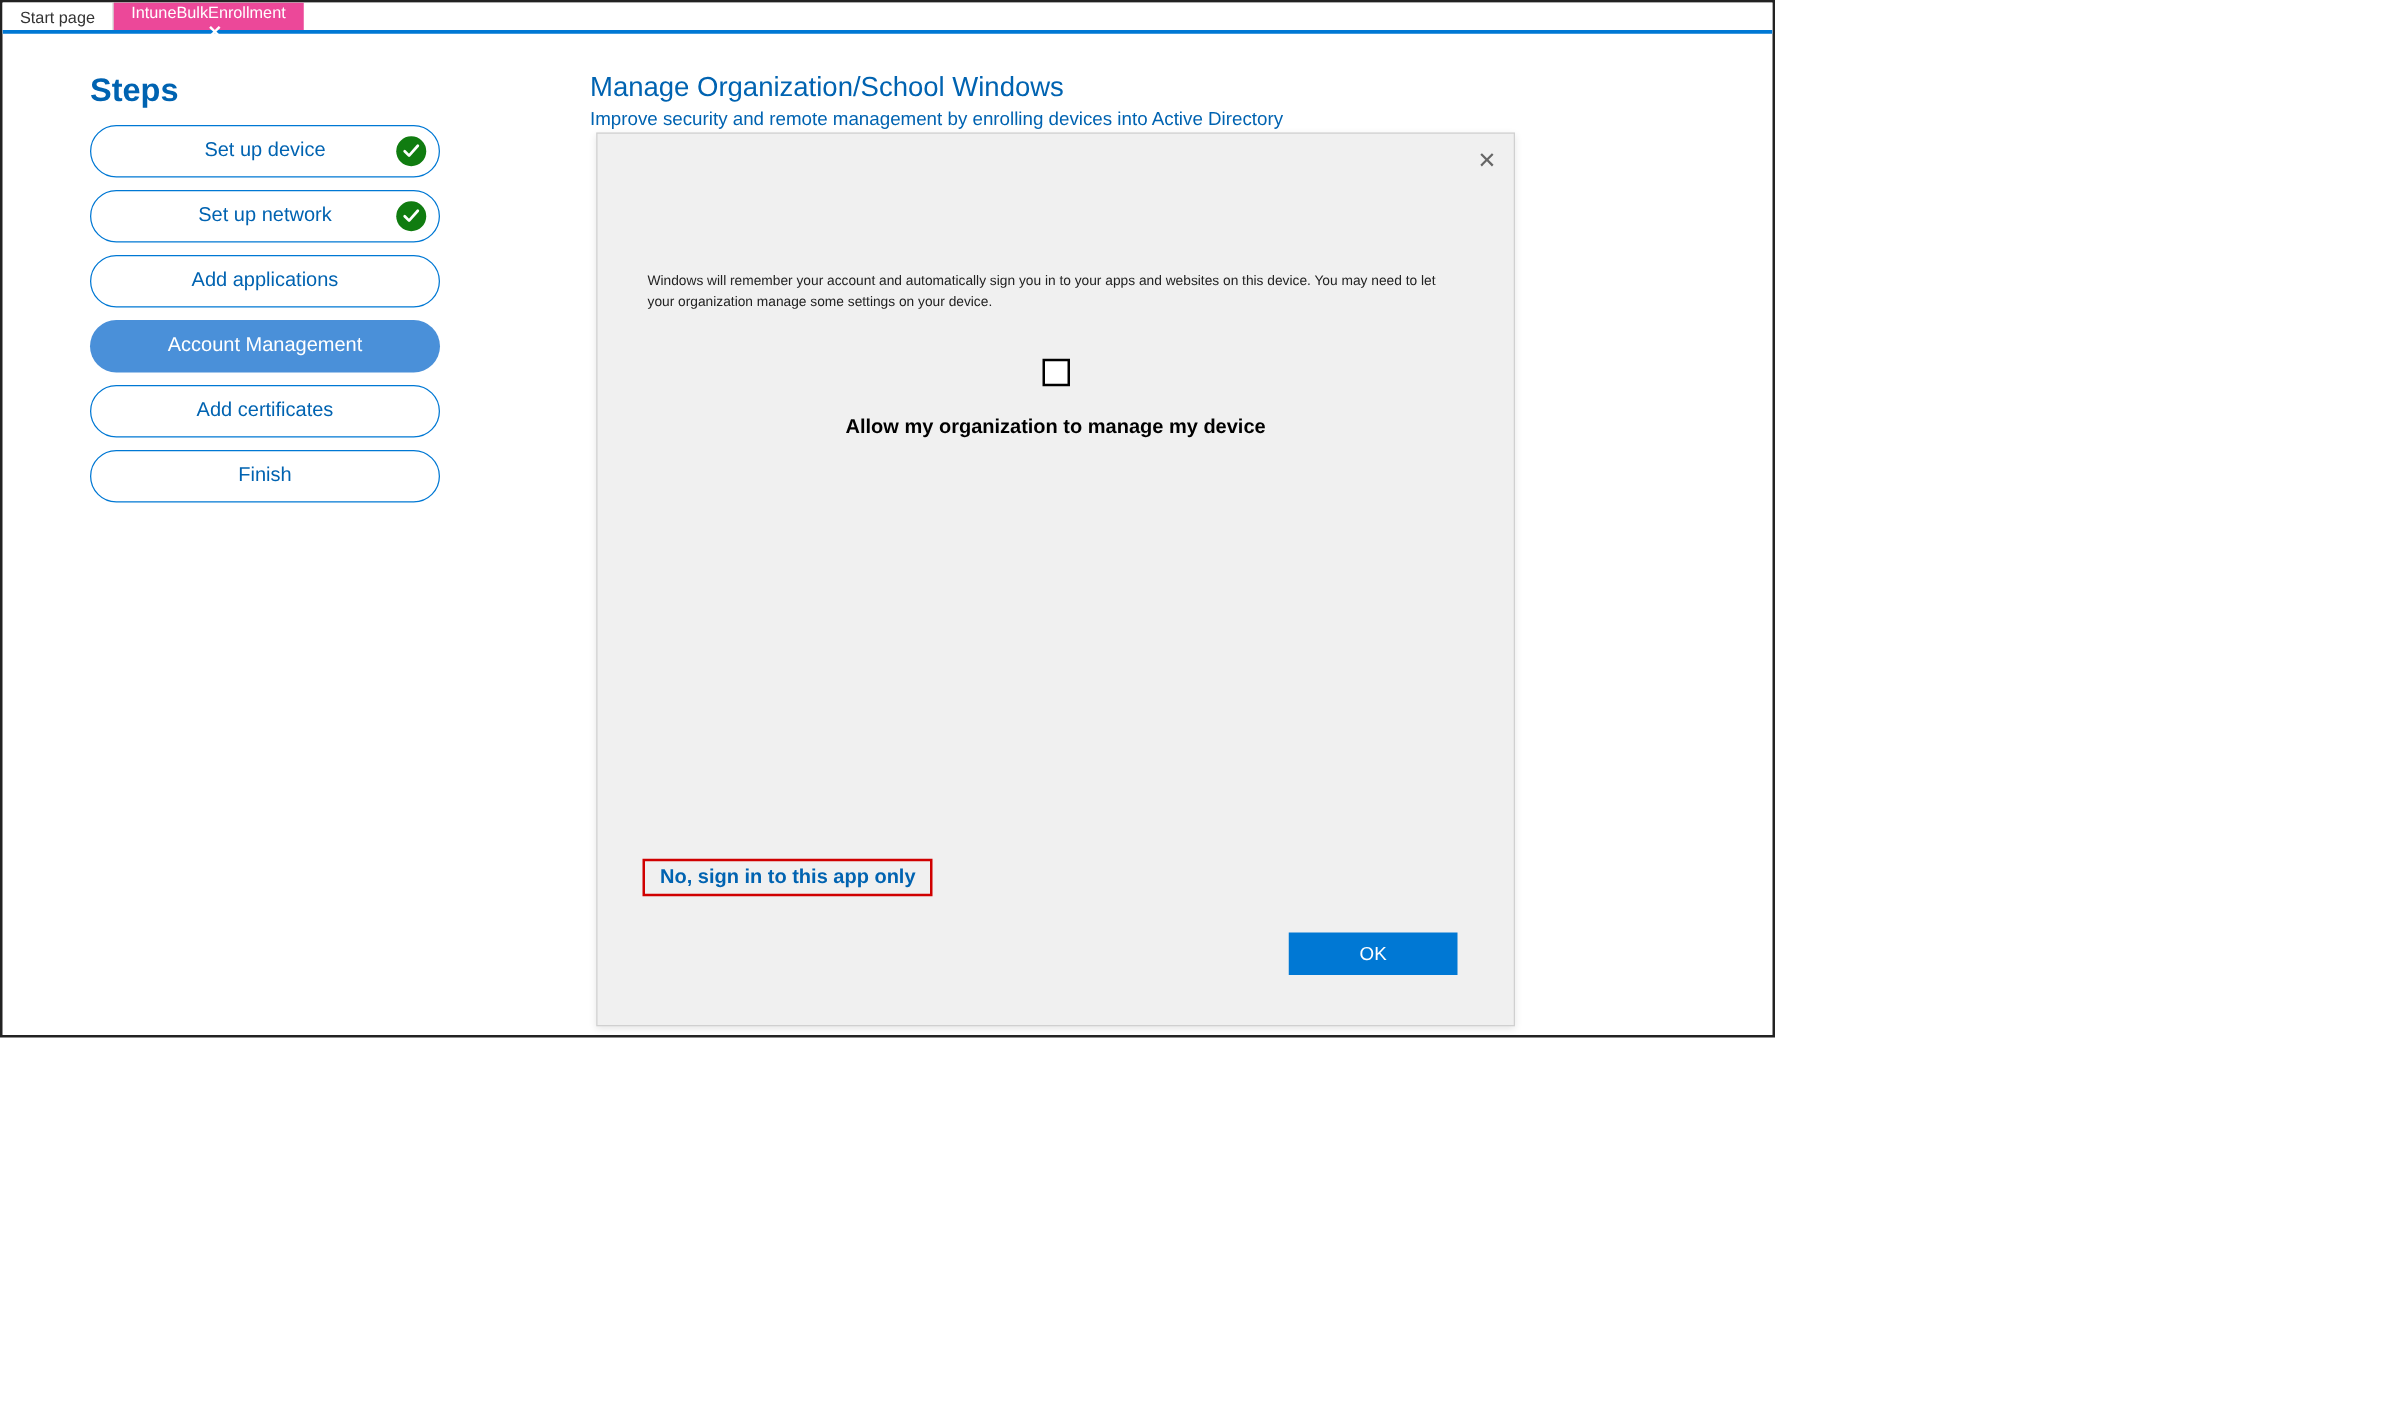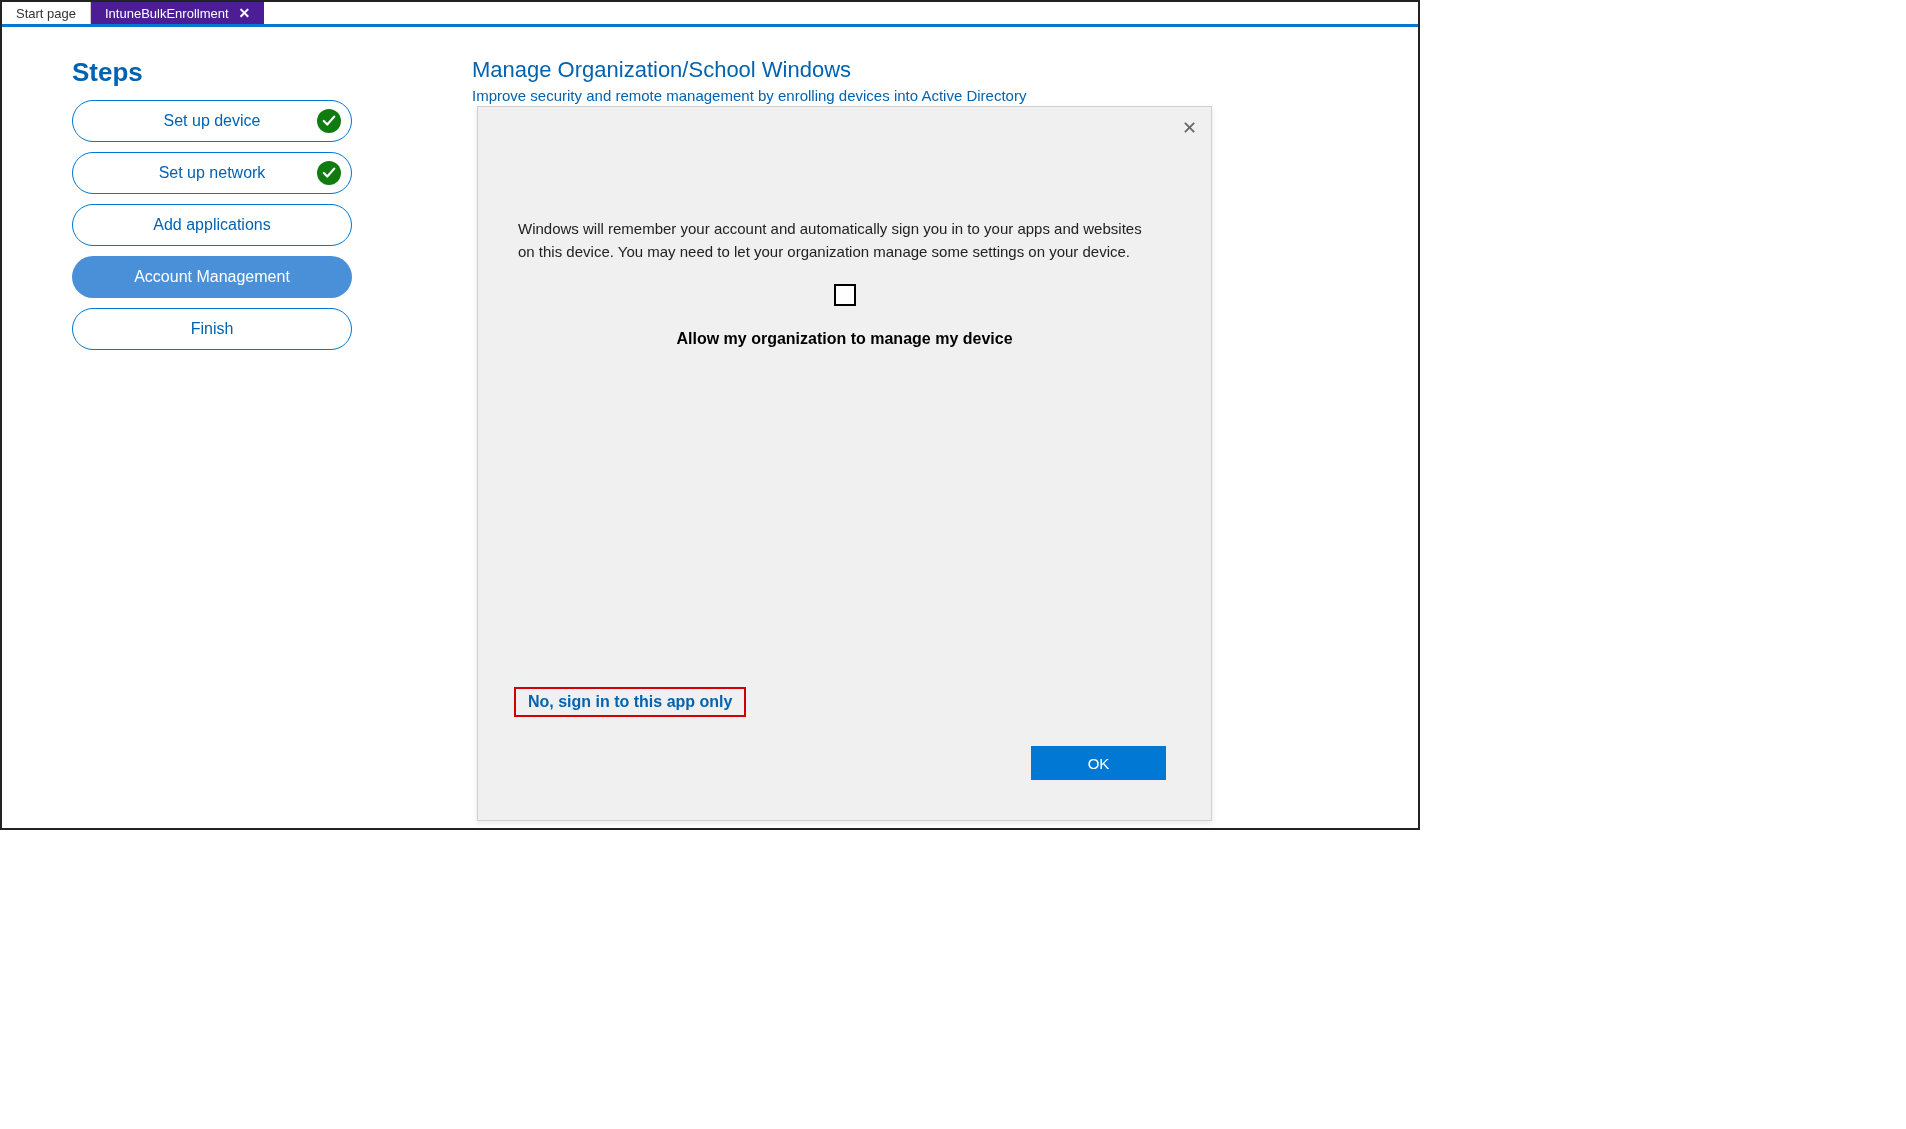--- a/index.html
+++ b/index.html
@@ -26,22 +26,23 @@
     font-size: 13px;
     height: 100%;
     cursor: pointer;
   }
   .tab.inactive {
     color: #333;
     border-right: 1px solid #ccc;
     background: #fff;
   }
   .tab.active {
-    background: #4c1d95;
+    background: #ec4899;
     color: #fff;
+    flex-direction: column;
   }
   .tab-close {
     margin-left: 10px;
     font-weight: bold;
     font-size: 14px;
   }
   
   .main {
     display: flex;
     padding: 30px 50px 0 70px;
@@ -130,24 +131,24 @@
   .modal-body {
     padding: 110px 40px 0 40px;
   }
   .modal-title {
     font-size: 26px;
     font-weight: 400;
     color: #222;
     margin-bottom: 28px;
   }
   .modal-text {
-    font-size: 15px;
+    font-size: 11px;
     color: #222;
     line-height: 1.55;
-    margin-bottom: 20px;
+    margin-bottom: 36px;
     max-width: 640px;
   }
   .checkbox-row {
     display: flex;
     align-items: center;
     gap: 24px;
     flex-direction: column;
   }
   .checkbox-box {
     width: 22px;
@@ -224,20 +225,23 @@
     </div>
 
     <div class="step outline">
       <span>Add applications</span>
     </div>
 
     <div class="step active">
       <span>Account Management</span>
     </div>
 
+    <div class="step outline">
+      <span>Add certificates</span>
+    </div>
 
     <div class="step outline">
       <span>Finish</span>
     </div>
   </div>
 
   <div class="content">
     <div class="content-title">Manage Organization/School Windows</div>
     <div class="content-sub">Improve security and remote management by enrolling devices into Active Directory</div>
   </div>

